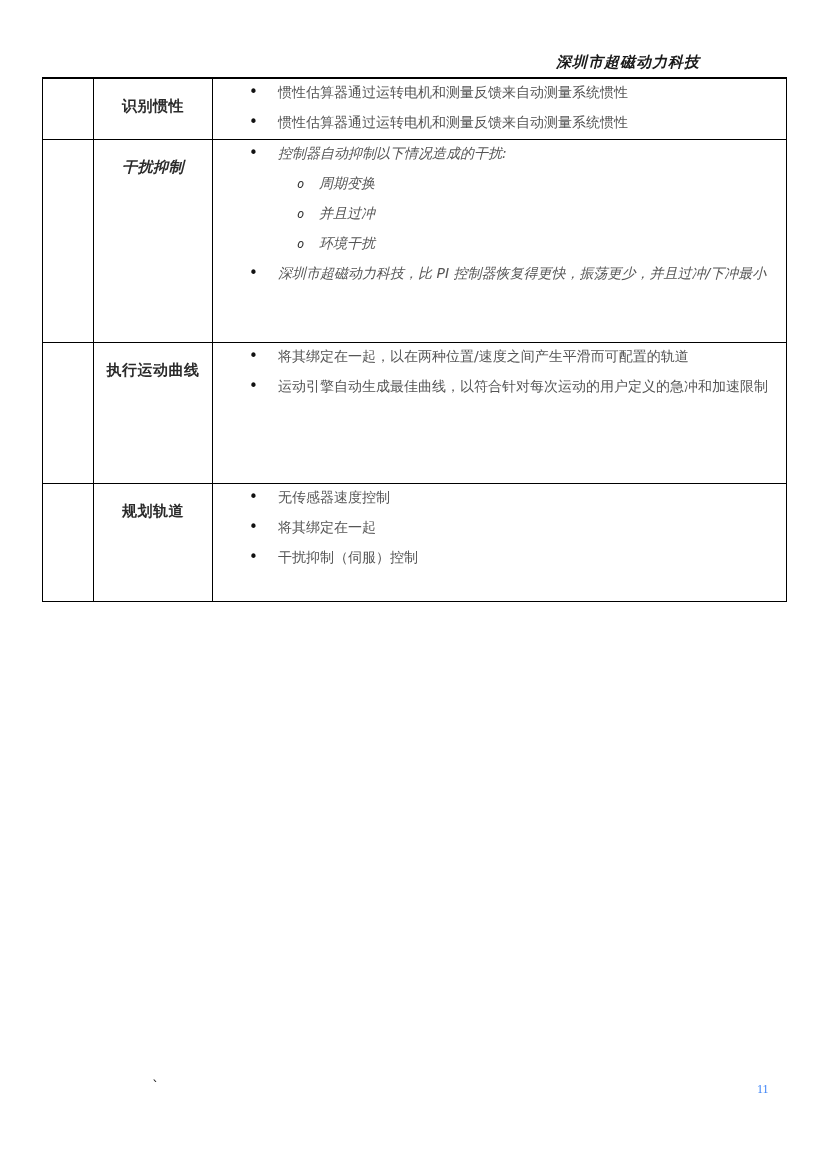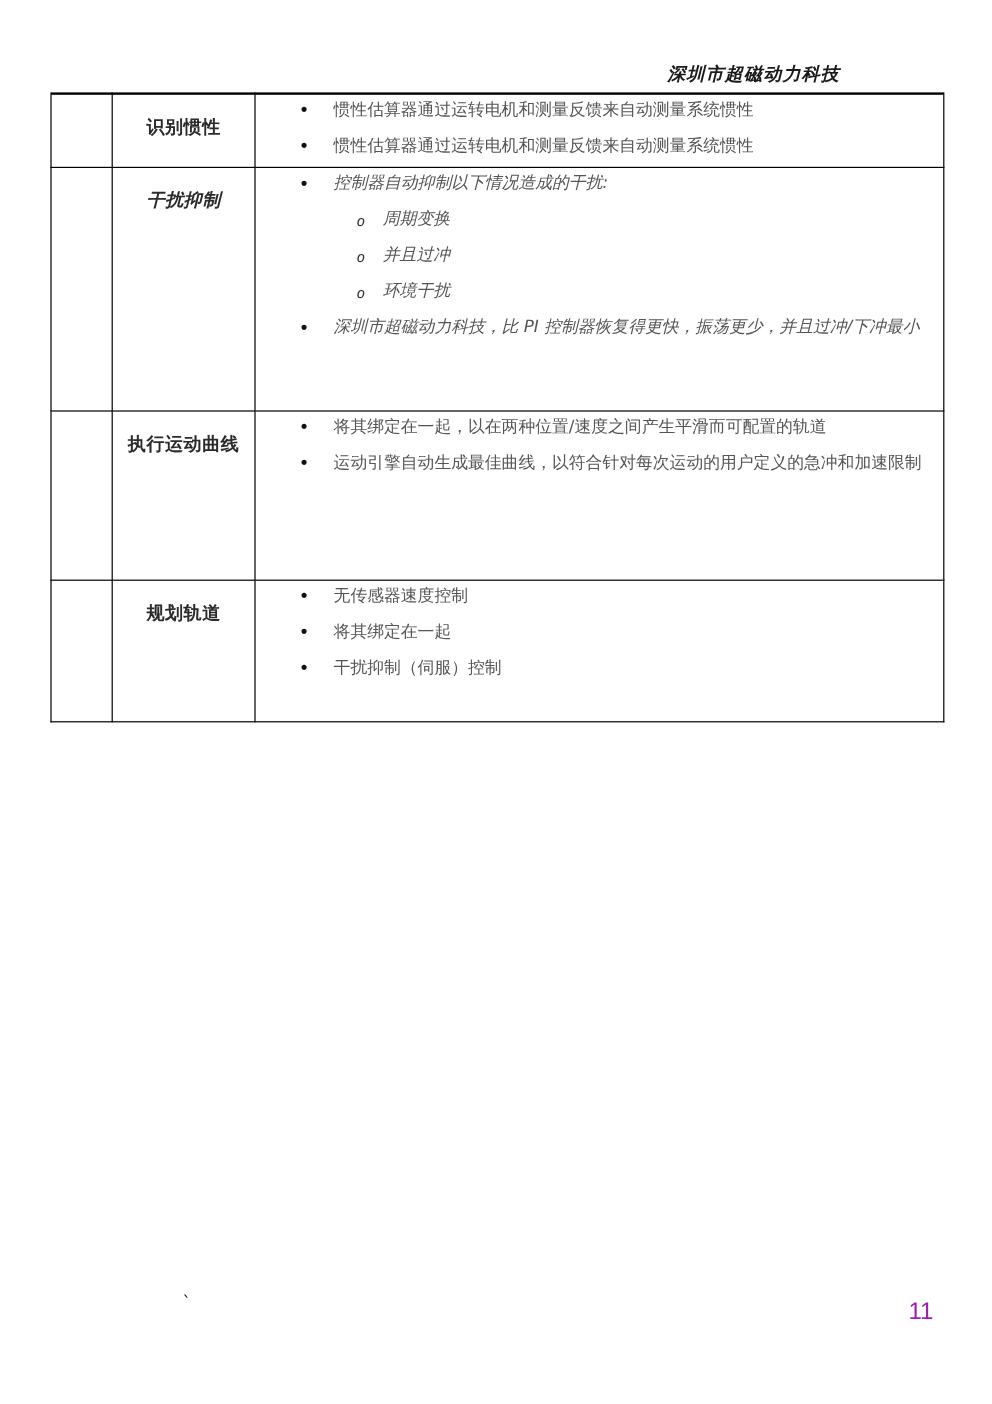--- a/index.html
+++ b/index.html
@@ -88,23 +88,23 @@
     position: absolute;
     left: 152px;
     top: 1078px;
     font-size: 14px;
     color: #222222;
   }
   .page-number {
     position: absolute;
     left: 757px;
     top: 1082px;
-    font-size: 20px;
-    color: #a21caf;
-    font-family: Liberation Sans, sans-serif;
+    font-size: 12px;
+    color: #3b82f6;
+    font-family: Liberation Serif, serif;
   }
 </style>
 </head>
 <body>
 
 <div class="page">
 
   <div class="doc-header">深圳市超磁动力科技</div>
 
   <table class="feature-table">

